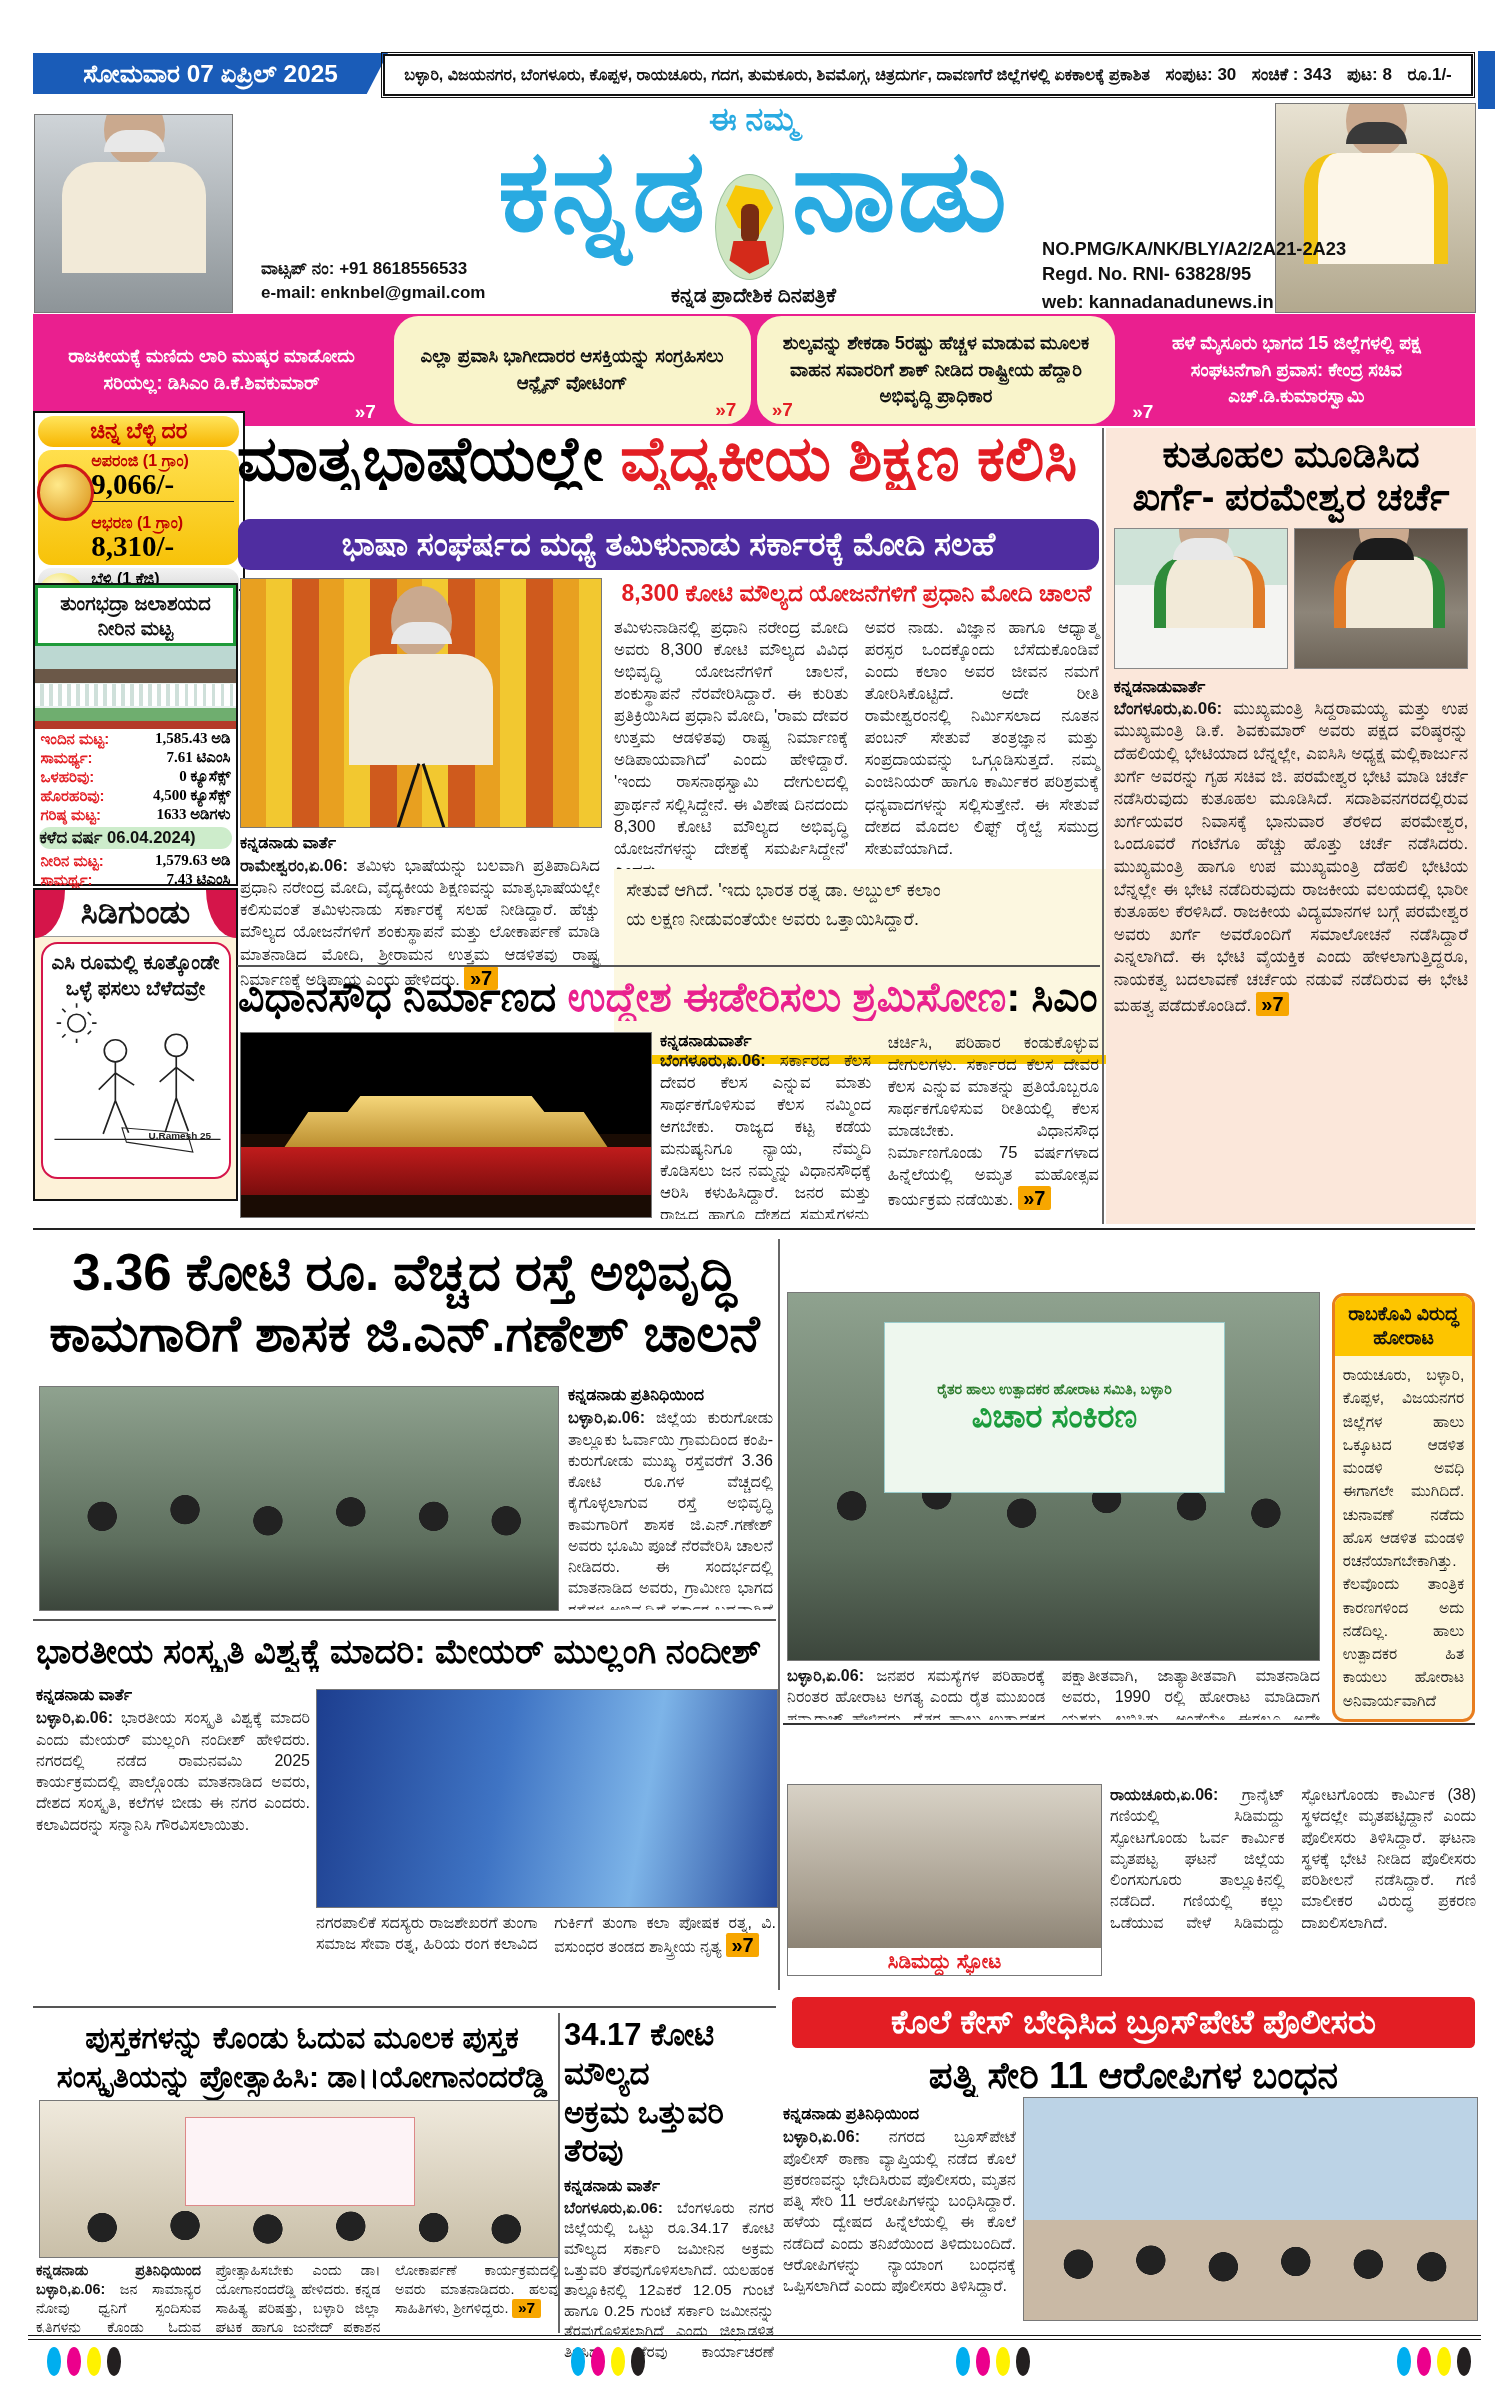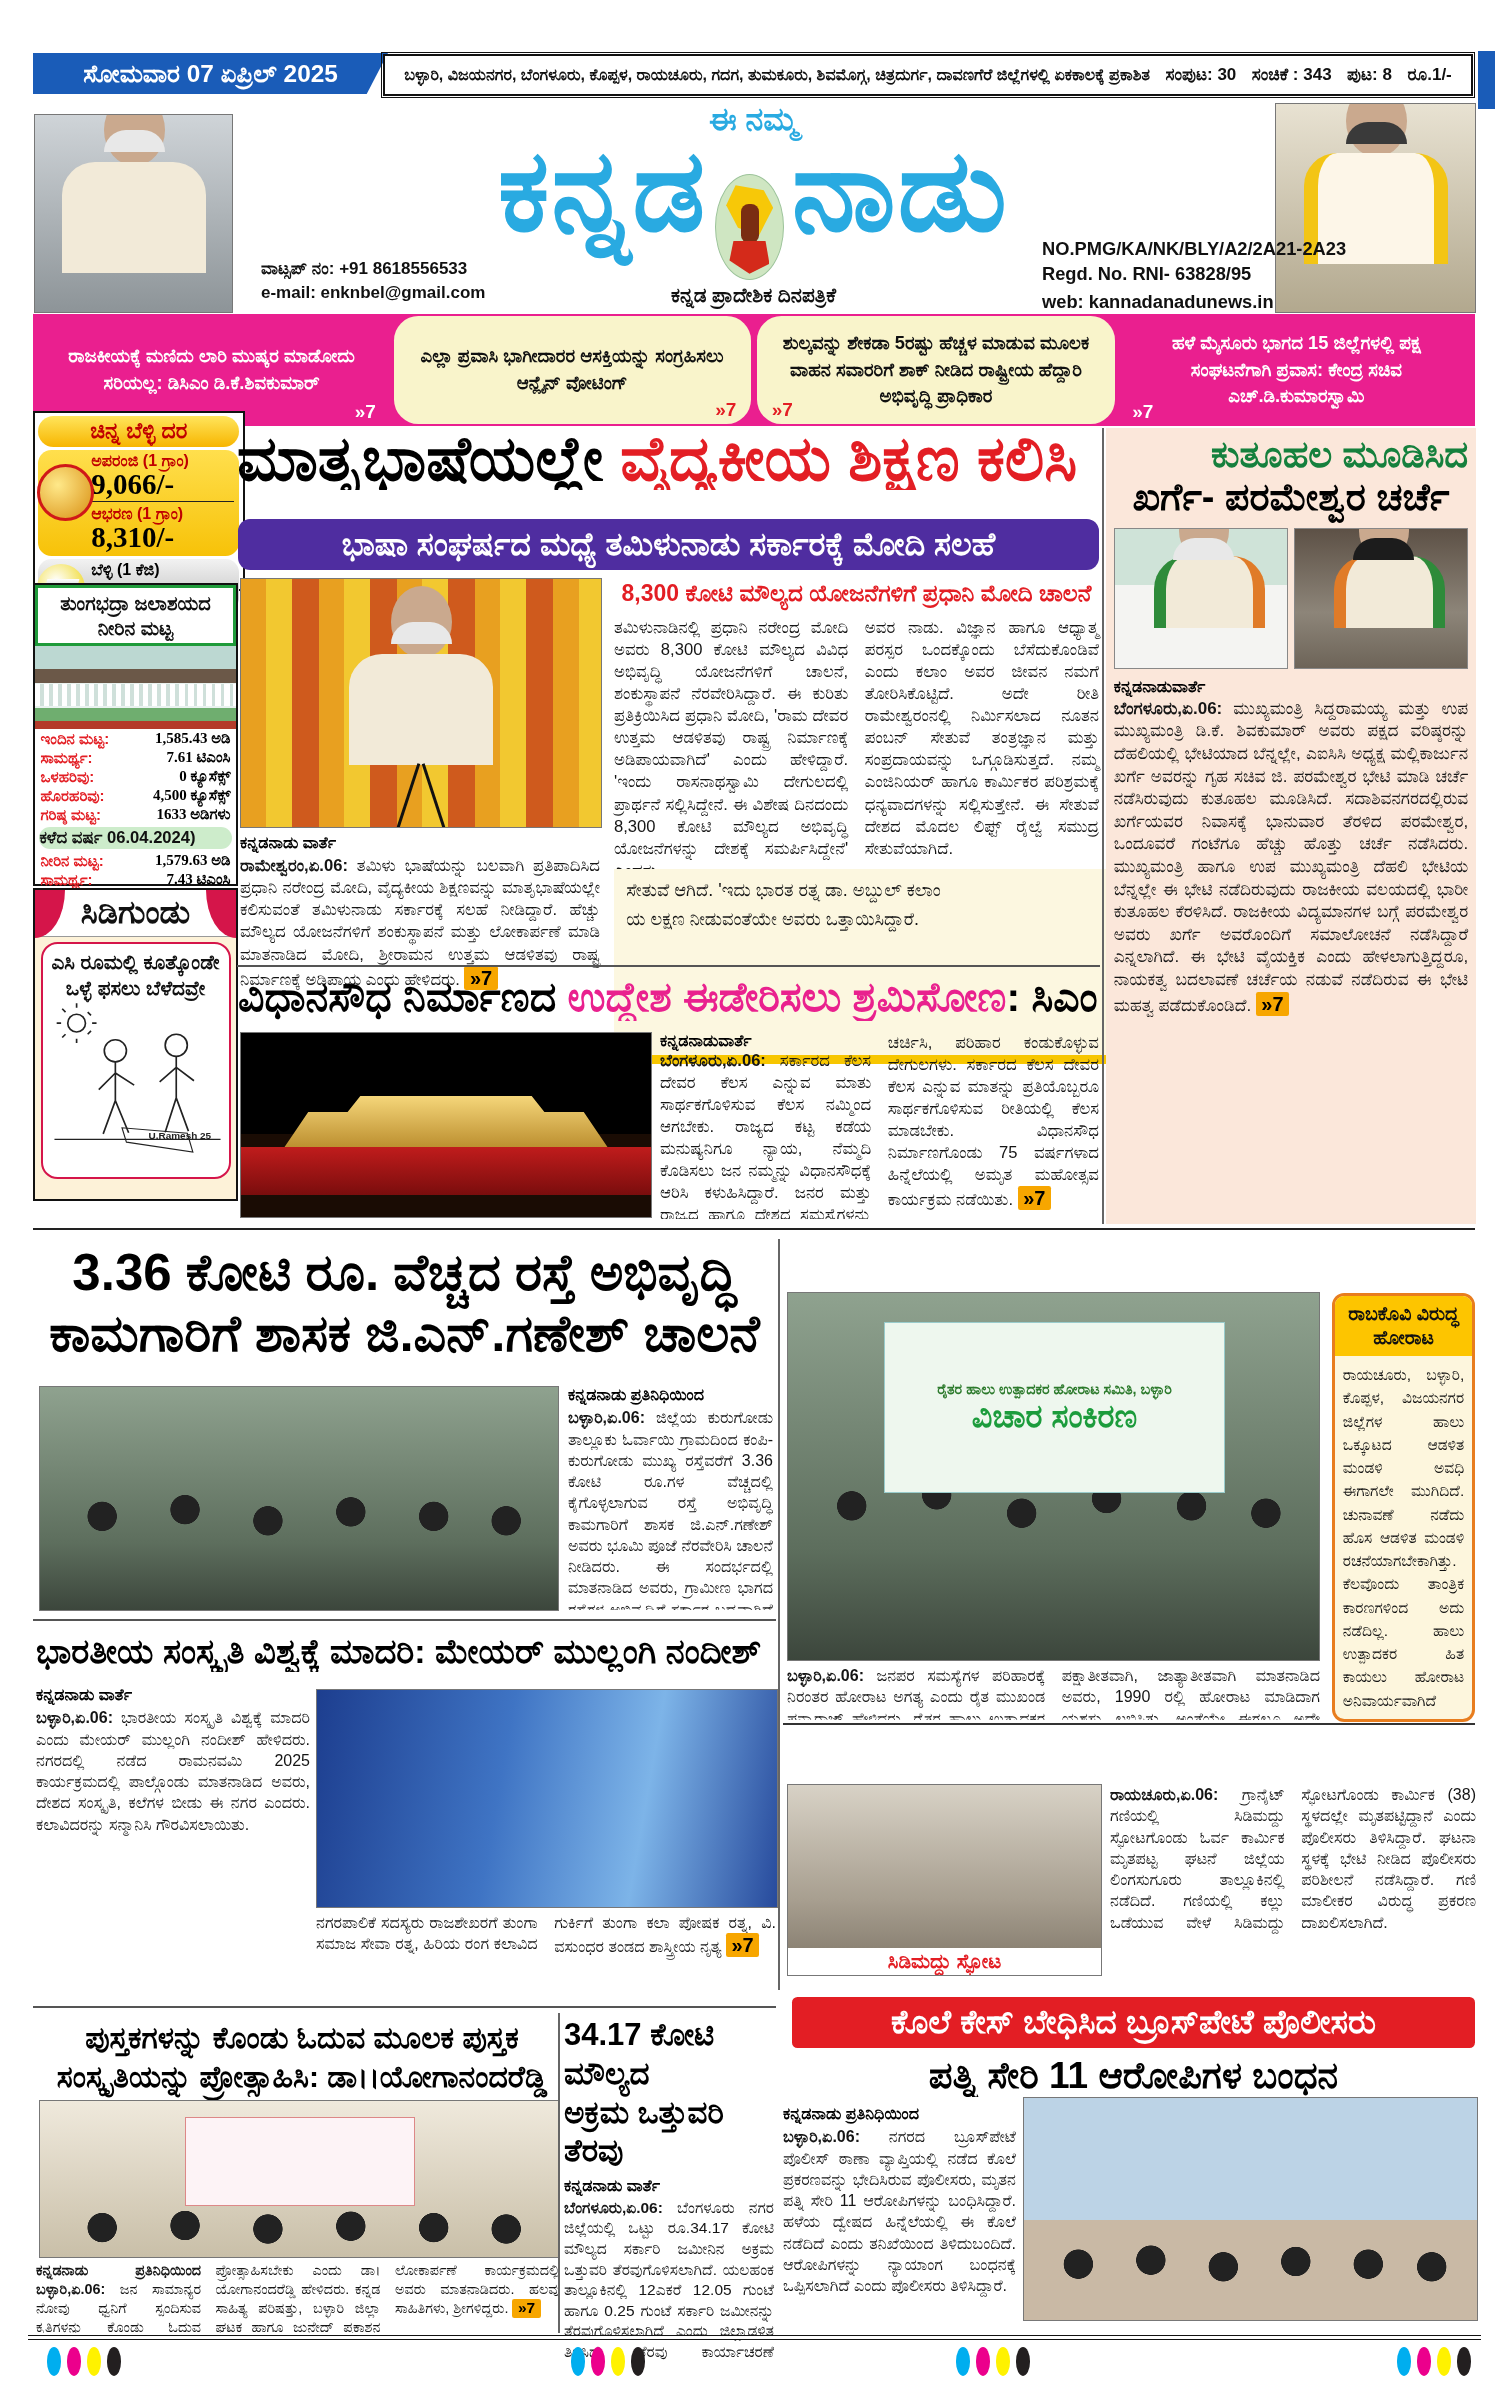--- a/index.html
+++ b/index.html
@@ -97,21 +97,21 @@
   .lead-sub{position:absolute;left:614px;top:580px;width:485px;color:#e31e24;font-weight:bold;font-size:23px;text-align:center;white-space:nowrap;}
   .quotebox{position:absolute;left:614px;top:869px;width:484px;height:166px;background:#fcf7e0;
             border-right:9px solid #f7c600;border-bottom:9px solid #f7c600;padding:10px 12.2px;}
 
   
   .sec-head{font-weight:bold;color:#000;}
   .pinktxt{color:#e9218e;}
 
   
   .rightcol{position:absolute;left:1106px;top:428px;width:370px;height:796px;background:#fbe7da;padding:5.5px 7.8px;box-sizing:border-box;}
-  .rc-h1{color:#15803d;font-weight:bold;font-size:37px;text-align:right;line-height:1.15;}
+  .rc-h1{color:#000000;font-weight:bold;font-size:37px;text-align:center;line-height:1.15;}
   .rc-h2{color:#000;font-weight:bold;font-size:38px;text-align:center;line-height:1.15;}
 
   
   .milkbox{position:absolute;left:1332px;top:1293px;width:143px;height:429px;border:3.3px solid #e87d1e;border-radius:12.2px;
            background:#fdf6dd;overflow:hidden;box-sizing:border-box;}
   .milkbox .mb-h{background:#fdc500;font-weight:bold;font-size:19px;text-align:center;padding:5.5px 3.3px;line-height:1.3;}
   .milkbox .mb-b{padding:6.7px 7.8px;font-size:15.5px;line-height:1.5;text-align:justify;}
   .redband{position:absolute;left:792px;top:1997px;width:683px;height:51px;background:#e31e24;border-radius:5.5px;
            display:flex;align-items:center;justify-content:center;}
   .redband span{color:#fff;font-weight:bold;font-size:33px;white-space:nowrap;}
@@ -215,21 +215,21 @@
       <span class="more" style="left:14.4px;right:auto;">»7</span>
     </div>
   </div>
 
   <div class="goldbox">
     <div class="gold-title">ಚಿನ್ನ ಬೆಳ್ಳಿ ದರ</div>
     <div class="gold-panel">
       <div class="gold-coin"></div>
       <div class="gold-row-label">ಅಪರಂಜಿ (1 ಗ್ರಾಂ)</div>
       <div class="gold-row-val">9,066/-</div>
-      <div class="gold-row-label" style="border-top:1.7px solid #222;margin-top:2.2px;padding-top:3px;">ಆಭರಣ (1 ಗ್ರಾಂ)</div>
+      <div class="gold-row-label" style="border-top:1.7px solid #222;margin-top:2.2px;padding-top:12px;">ಆಭರಣ (1 ಗ್ರಾಂ)</div>
       <div class="gold-row-val">8,310/-</div>
     </div>
     <div class="silver-panel">
       <div class="silver-coin"></div>
       <div class="gold-row-label" style="color:#000;">ಬೆಳ್ಳಿ (1 ಕೆಜಿ)</div>
       <div class="gold-row-val">94,000/-</div>
     </div>
   </div>
 
   <div class="waterbox">

